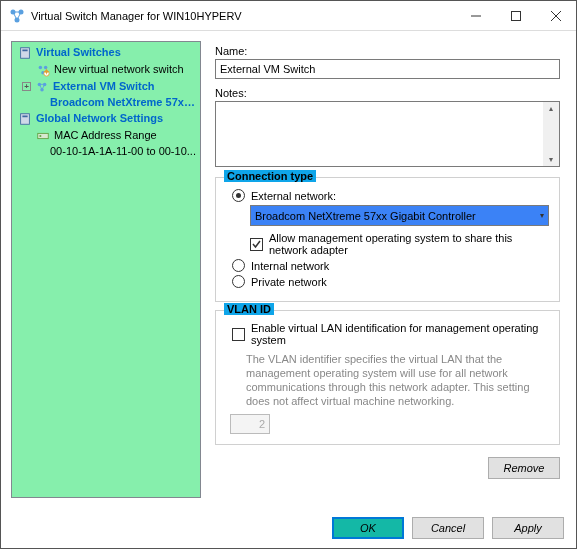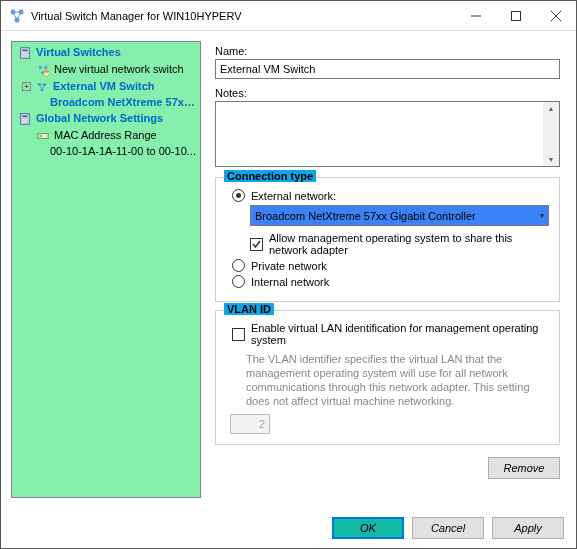--- a/index.html
+++ b/index.html
@@ -154,25 +154,25 @@
         <div class="check-row indent-check">
           <span class="c checked">
               <svg width="11" height="11" viewBox="0 0 11 11">
                 <path d="M2 5 L4.5 8 L9 2" stroke="#333" stroke-width="1.5" fill="none"></path>
               </svg>
             </span>
           <span>Allow management operating system to share this network adapter</span>
         </div>
         <div class="radio-row">
           <span class="r"></span>
-          <span>Private network</span>
+          <span>Internal network</span>
         </div>
         <div class="radio-row">
           <span class="r"></span>
-          <span>Internal network</span>
+          <span>Private network</span>
         </div>
       </div>
 
       <div class="groupbox">
         <div class="legend">VLAN ID</div>
         <div class="check-row" style="margin-left:6px;">
           <span class="c"></span>
           <span>Enable virtual LAN identification for management operating system</span>
         </div>
         <div class="desc" style="margin-left:20px;">The VLAN identifier specifies the virtual LAN that the management operating system will use for all network communications through this network adapter. This setting does not affect virtual machine networking.</div>

